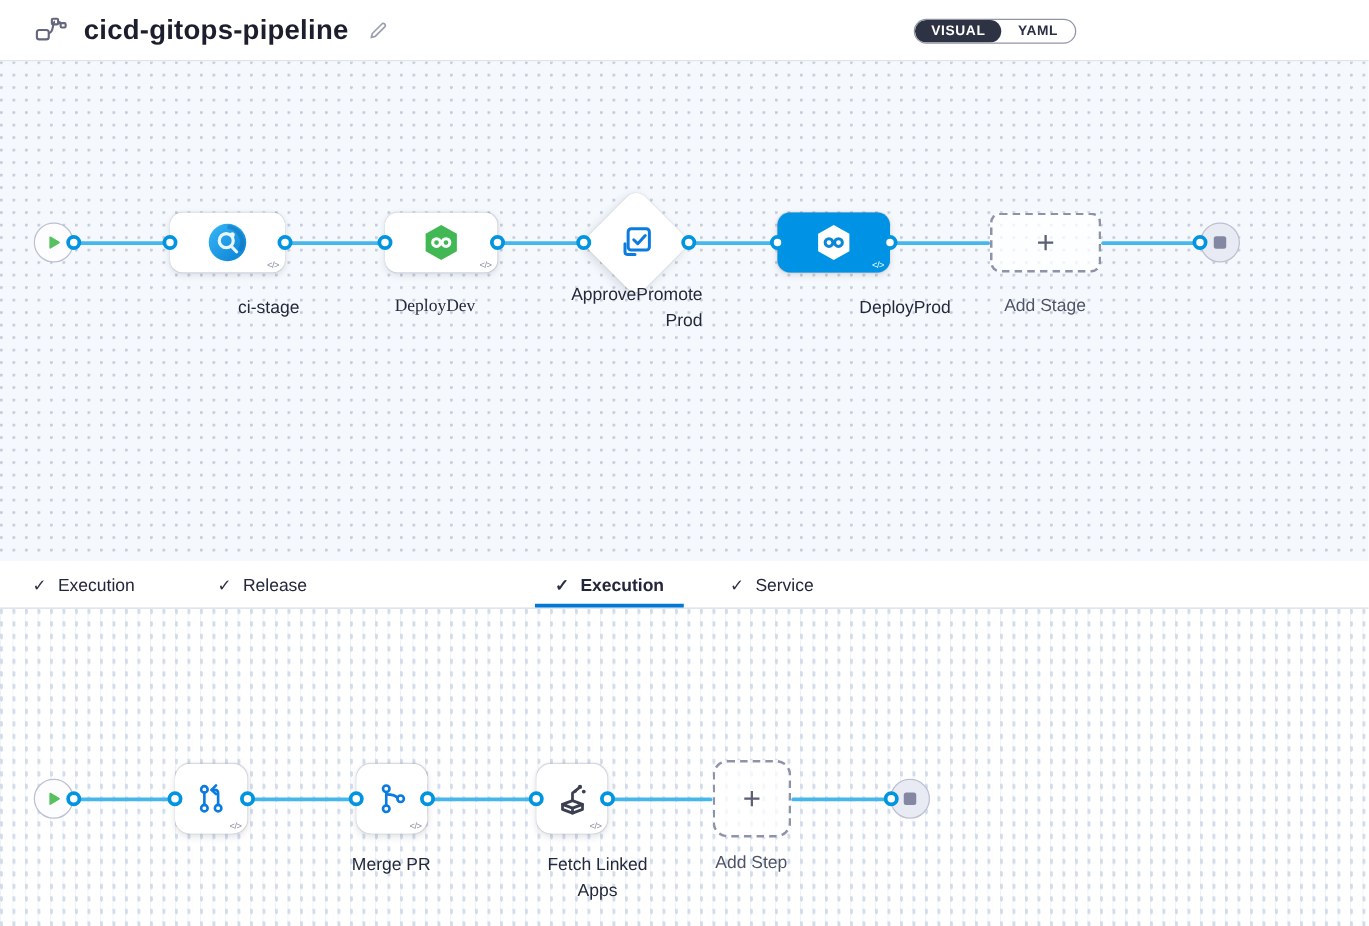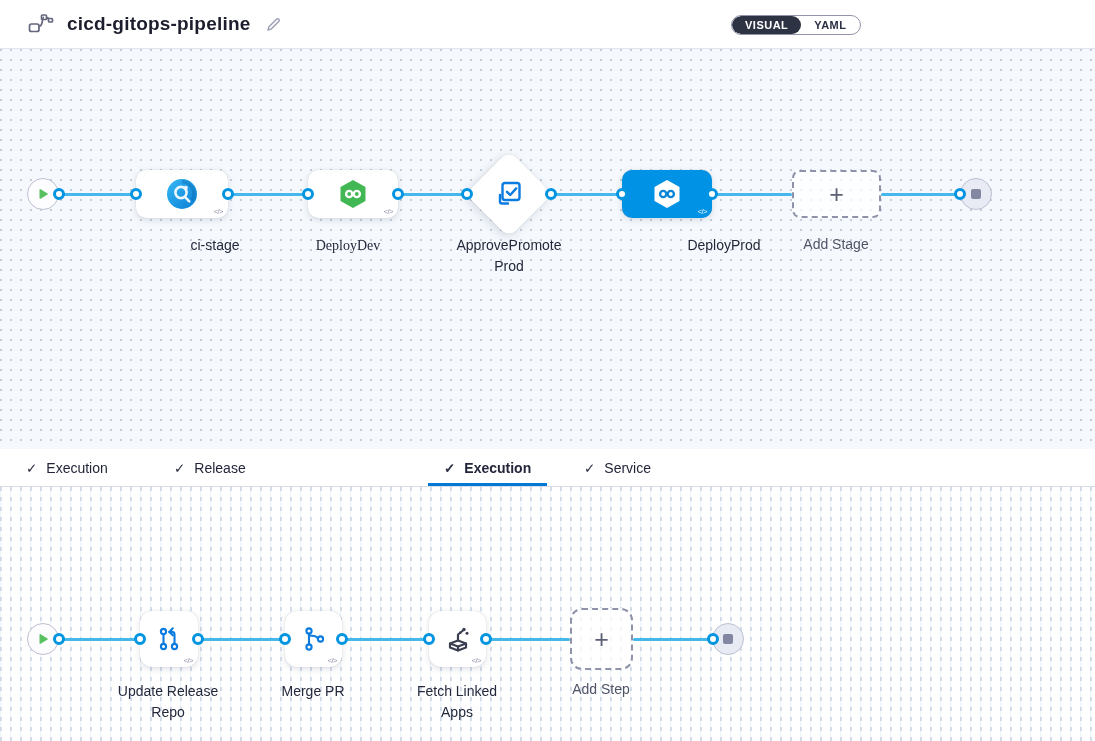--- a/index.html
+++ b/index.html
@@ -4,21 +4,21 @@
 <style>
   * { margin:0; padding:0; box-sizing:border-box; }
   html,body { width:1095px; height:741px; overflow:hidden; }
   body { font-family:"Liberation Sans", sans-serif; background:#fff; }
   .app { position:relative; width:1095px; height:741px; }
 
   
   .header { position:absolute; left:0; top:0; width:1095px; height:49px;
             background:#fff; border-bottom:1px solid #e2e4ed; display:flex; align-items:center; z-index:10;}
   .header .pipe-icon { margin-left:28px; display:flex; align-items:center; }
-  .header .title { margin-left:13px; font-size:19px; font-weight:700; color:#1c1e2d; letter-spacing:.2px; }
+  .header .title { margin-left:13px; font-size:22px; font-weight:700; color:#1c1e2d; letter-spacing:.2px; }
   .header .pencil { margin-left:15px; display:flex; align-items:center; cursor:pointer; }
   .toggle { position:absolute; left:731px; top:15px; height:20px; display:flex; align-items:stretch;
             border:1px solid #9194ab; border-radius:11px; background:#fff; overflow:hidden; cursor:pointer;}
   .toggle .seg { display:flex; align-items:center; font-size:11px; font-weight:700; letter-spacing:.5px; padding:0 13px; }
   .toggle .seg.visual { background:var(--toggle-dark,#2e3344); color:#fff; border-radius:11px; }
   .toggle .seg.yaml { color:#2b2f44; }
 
   
   .canvas-top { position:absolute; left:0; top:49px; width:1095px; height:400px;
     background-color:#f5f9fd;
@@ -173,21 +173,21 @@
     <div class="ring" style="left:302px;top:139px;"></div>
     <div class="ring" style="left:392px;top:139px;"></div>
     <div class="ring" style="left:461px;top:139px;"></div>
     <div class="ring" style="left:545px;top:139px;"></div>
     <div class="ring" style="left:616px;top:139px;"></div>
     <div class="ring" style="left:706px;top:139px;"></div>
     <div class="ring" style="left:954px;top:139px;"></div>
 
     <div class="node-label" style="left:178px;top:186px;margin-left:37px;">ci-stage</div>
     <div class="node-label" style="left:348px;top:186px;font-family:Liberation Serif, serif;">DeployDev</div>
-    <div class="node-label wrap break-all" style="left:509px;top:186px;width:106px;">ApprovePromoteProd</div>
+    <div class="node-label wrap break-all" style="left:509px;top:176px;width:106px;text-align:right;">ApprovePromoteProd</div>
     <div class="node-label" style="left:692px;top:186px;margin-left:32px;">DeployProd</div>
     <div class="node-label muted" style="left:836px;top:185px;">Add Stage</div>
   </div>
 
   <div class="tabbar">
     <div class="tab" style="left:10px;">
       <span class="tick">✓</span>
       <span>Execution</span>
     </div>
     <div class="tab" style="left:158px;">
@@ -263,19 +263,18 @@
 
     <div class="ring" style="left:53px;top:146px;"></div>
     <div class="ring" style="left:134px;top:146px;"></div>
     <div class="ring" style="left:192px;top:146px;"></div>
     <div class="ring" style="left:279px;top:146px;"></div>
     <div class="ring" style="left:336px;top:146px;"></div>
     <div class="ring" style="left:423px;top:146px;"></div>
     <div class="ring" style="left:480px;top:146px;"></div>
     <div class="ring" style="left:707px;top:146px;"></div>
 
-    <div class="node-label wrap" style="left:168px;top:194px;width:124px;">Update Release Repo</div>
     <div class="node-label" style="left:313px;top:194px;">Merge PR</div>
-    <div class="node-label wrap" style="left:457px;top:194px;width:98px;">Fetch Linked Apps</div>
+    <div class="node-label wrap" style="left:478px;top:194px;width:98px;">Fetch Linked Apps</div>
     <div class="node-label muted" style="left:601px;top:192px;">Add Step</div>
   </div>
 
 </div>
 
 </body></html>

